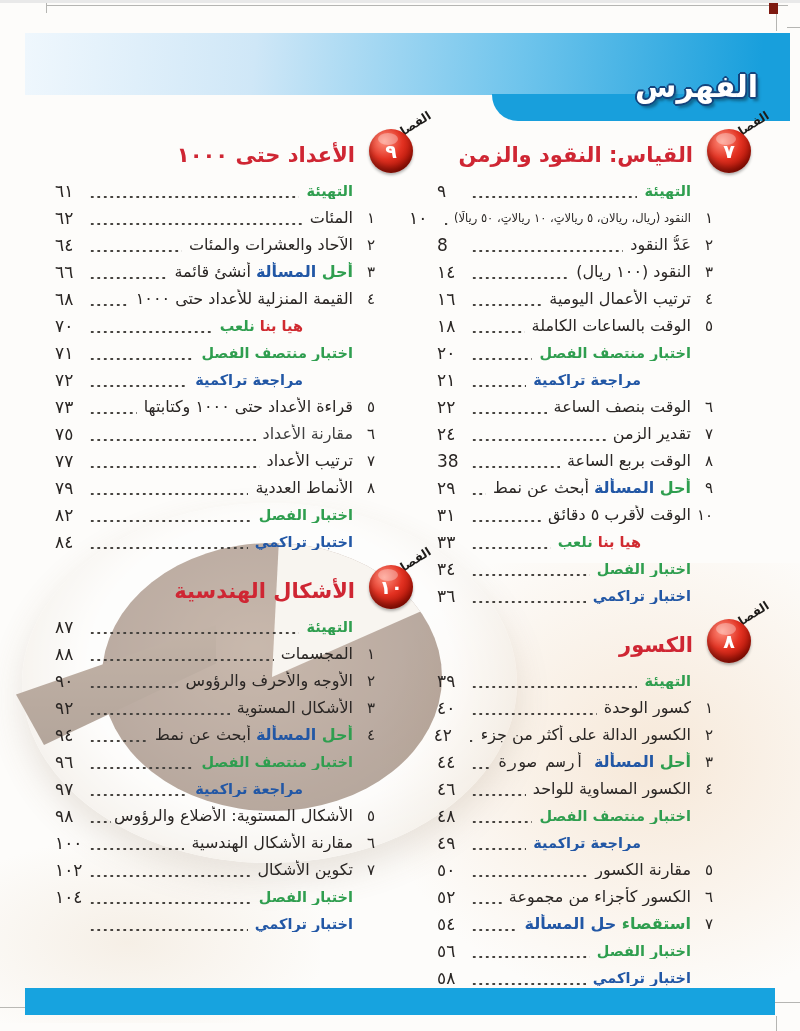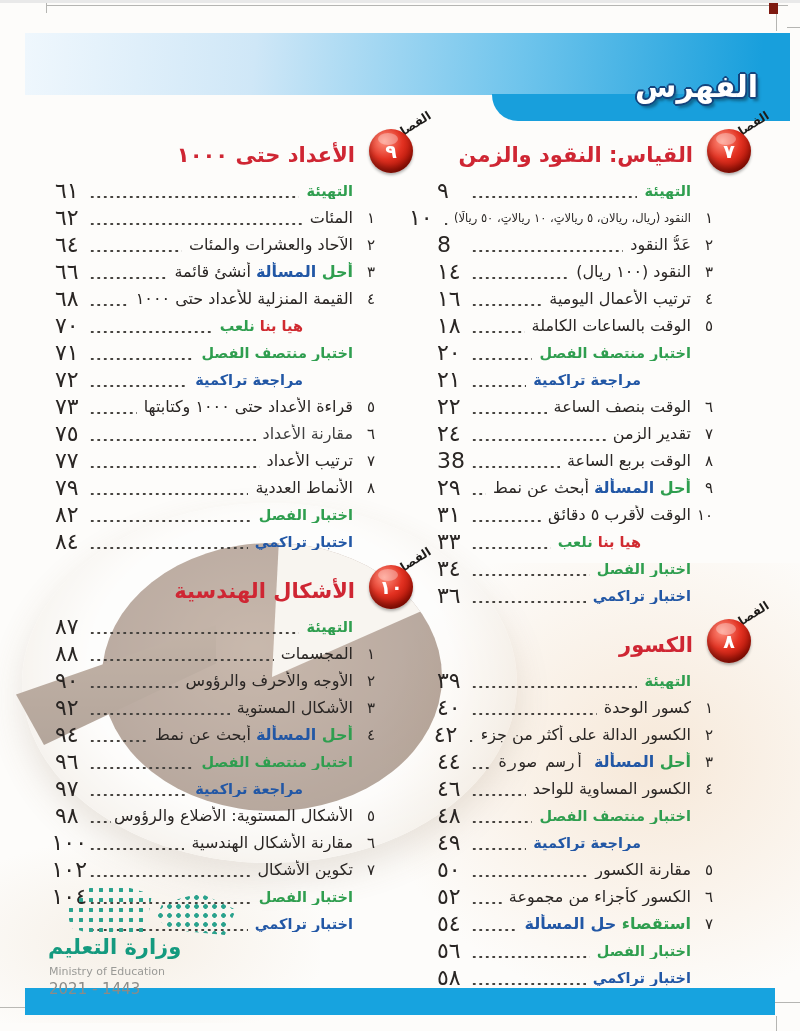--- a/index.html
+++ b/index.html
@@ -57,21 +57,21 @@
   .row{display:flex;align-items:center;height:27px;direction:rtl;font-size:16px;color:#2a2624;}
   .row.small .lbl{font-size:11.5px;}
   .row.special{font-size:14.5px;}
   .inum{flex:none;width:22px;font-size:15px;color:#2a2624;}
   .sp1{flex:none;width:22px;} .sp2{flex:none;width:72px;}
   .lbl{flex:none;white-space:nowrap;padding-left:5px;max-width:235px;overflow:hidden;}
   .lbl .bold{font-weight:bold;}
   .leader{flex:1;min-width:6px;height:4px;margin:12px 2px 0 2px;
         background-image:radial-gradient(circle,#45423e 1.05px,transparent 1.4px);
         background-size:6.5px 4px;background-repeat:repeat-x;background-position:0 50%;}
-  .pnum{flex:none;width:32px;text-align:left;font-size:22px;color:#2a2624;direction:rtl;}
+  .pnum{flex:none;width:32px;text-align:left;font-size:17px;color:#2a2624;direction:rtl;}
   
   .logo{position:absolute;left:38px;top:876px;width:230px;height:120px;z-index:3;}
   .dots{position:absolute;background-image:radial-gradient(circle,#2aa28d 2.1px,transparent 2.5px);
         background-size:10px 10px;}
   .dots-a{left:28px;top:6px;width:86px;height:52px;
         clip-path:polygon(0 45%,28% 5%,62% 0,100% 18%,92% 92%,40% 100%,6% 82%);}
   .dots-b{left:118px;top:14px;width:80px;height:42px;background-size:9px 9px;
         clip-path:polygon(8% 25%,55% 0,100% 40%,86% 100%,20% 88%,0 60%);}
   .wordmark{position:absolute;left:10px;top:56px;font-size:21px;font-weight:bold;color:#149a7f;
         direction:rtl;letter-spacing:1px;}
@@ -473,22 +473,15 @@
         </div>
         <div class="row special" dir="rtl">
           <span class="sp1"></span>
           <span class="lbl"><span class="bold" style="color: rgb(34, 87, 165);">اختبار تراكمي</span></span>
           <span class="leader"></span>
           <span class="pnum"></span>
         </div>
       </div>
     </div>
 
-  <div class="logo">
-    <div class="dots dots-a"></div>
-    <div class="dots dots-b"></div>
-    <div class="wordmark">وزارة التعليم</div>
-    <div class="moe-en">Ministry of Education</div>
-    <div class="years">2021 - 1443</div>
-  </div>
 
   <div class="footer-bar"></div>
 </div>
 
 </body></html>

